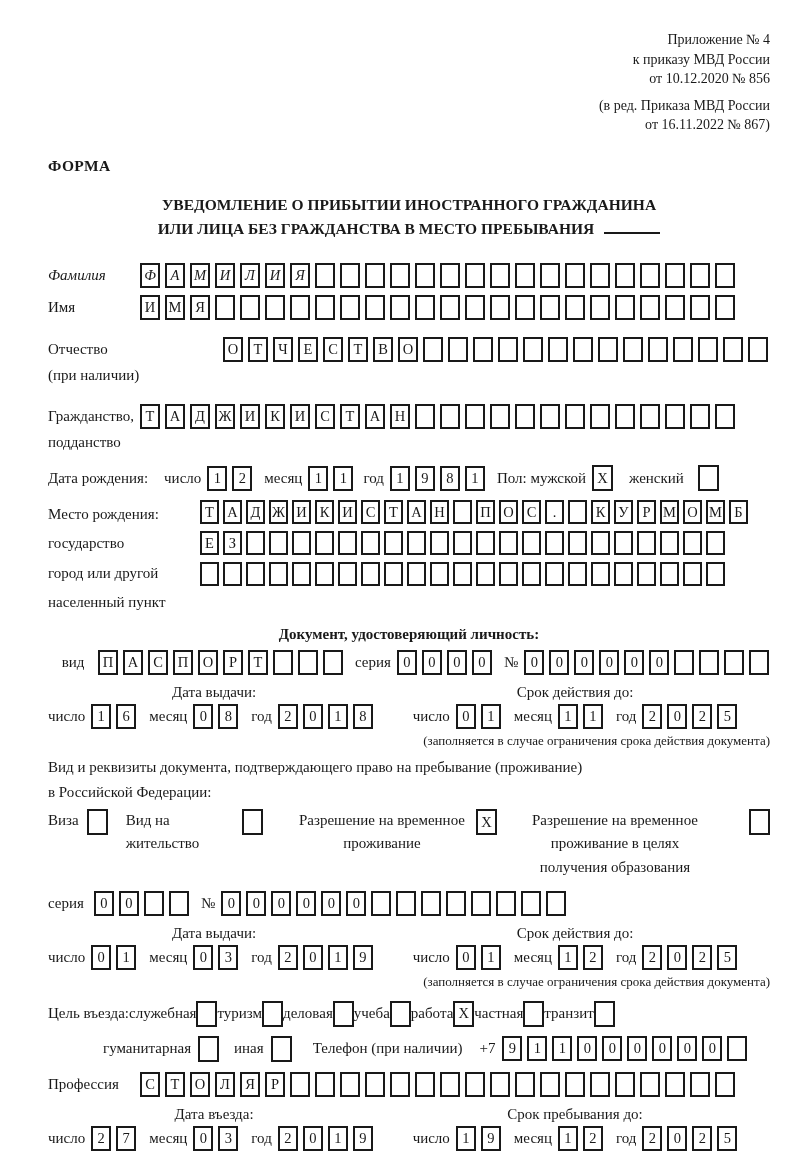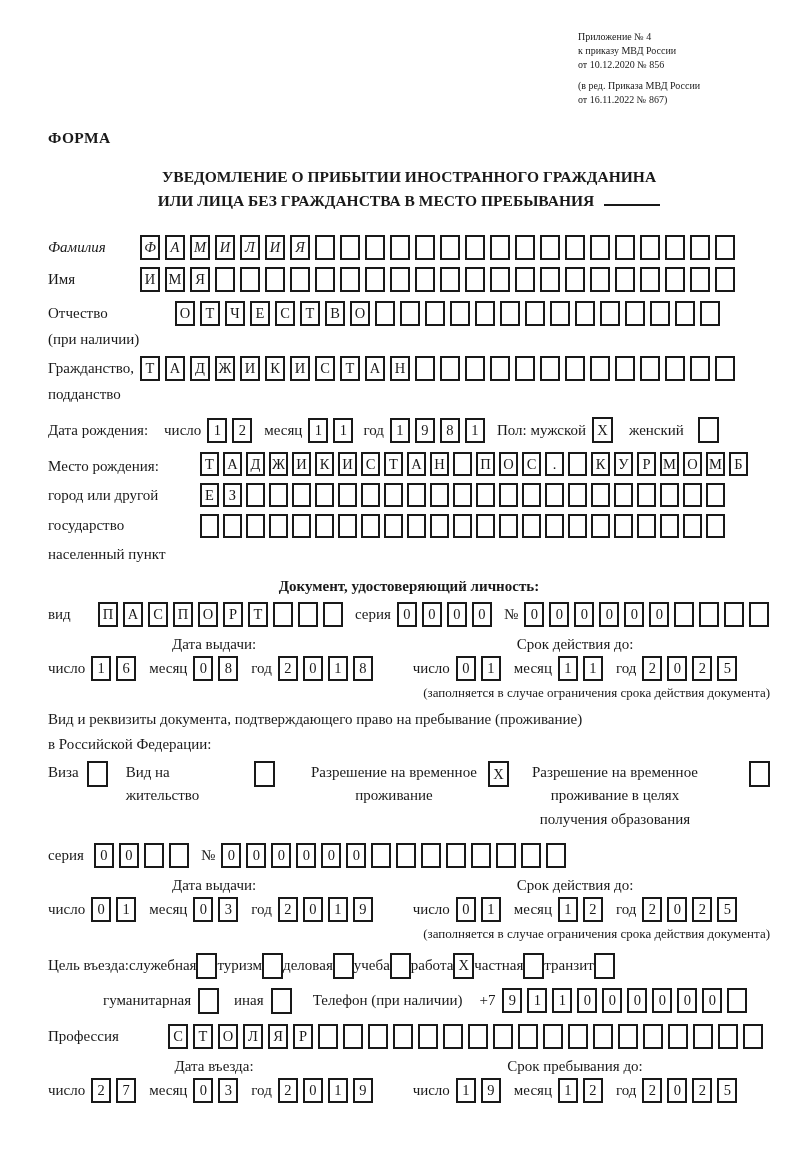--- a/index.html
+++ b/index.html
@@ -3,21 +3,21 @@
 <meta charset="utf-8">
 <style>
   * { margin:0; padding:0; box-sizing:border-box; }
   html,body { background:#ffffff; }
   body {
     width:800px; height:1163px; overflow:hidden;
     color:#191919; font-family:"Liberation Serif", serif; font-size:15px;
   }
   .page { padding:30px 30px 14px 48px; }
 
-  .appendix { width:192px; margin-left:auto; font-size:10px; line-height:1.4; }
+  .appendix { width:192px; margin-left:auto; font-size:14px; line-height:1.4;text-align:right; }
   .appendix .second { margin-top:7px; }
   .forma { font-weight:700; text-align:left; margin-top:22px; font-size:15.5px; letter-spacing:.4px; }
 
   .title { margin-top:18px; text-align:center; font-weight:700; font-size:15.5px; line-height:1.55; }
   .blank { display:inline-block; width:56px; border-bottom:2px solid #191919; height:.9em; margin-left:10px; }
 
   .sec-heading { margin-top:24px; font-weight:700; font-size:15px; }
 
   .row { display:flex; align-items:center; margin-top:7px; }
   .row.top { align-items:flex-start; }
@@ -135,21 +135,21 @@
         <span class="cell"></span>
         <span class="cell"></span>
         <span class="cell"></span>
         <span class="cell"></span>
         <span class="cell"></span>
         <span class="cell"></span>
         <span class="cell"></span>
       </span>
   </div>
 
-  <div class="row top" style="margin-top:9px;">
+  <div class="row top" style="margin-top:17px;gap:48px;">
     <span class="mlabel w127">
       <span style="display:block">Отчество</span>
       <span style="display:block">(при наличии)</span>
     </span>
     <span class="cells">
         <span class="cell">О</span>
         <span class="cell">Т</span>
         <span class="cell">Ч</span>
         <span class="cell">Е</span>
         <span class="cell">С</span>
@@ -166,21 +166,21 @@
         <span class="cell"></span>
         <span class="cell"></span>
         <span class="cell"></span>
         <span class="cell"></span>
         <span class="cell"></span>
         <span class="cell"></span>
         <span class="cell"></span>
       </span>
   </div>
 
-  <div class="row top" style="margin-top:4px;">
+  <div class="row top" style="margin-top:16px;">
     <span class="mlabel w92">
       <span style="display:block">Гражданство,</span>
       <span style="display:block">подданство</span>
     </span>
     <span class="cells">
         <span class="cell">Т</span>
         <span class="cell">А</span>
         <span class="cell">Д</span>
         <span class="cell">Ж</span>
         <span class="cell">И</span>
@@ -227,22 +227,22 @@
       </span>
     <span class="label" style="margin-left:6px;">Пол: мужской</span>
     <span class="cb">X</span>
     <span class="label" style="margin-left:10px;">женский</span>
     <span class="cb" style="margin-left:8px;"></span>
   </div>
 
   <div class="row top" style="margin-top:9px;">
     <span class="mlabel w152" style="line-height:1.95;">
       <span style="display:block">Место рождения:</span>
+      <span style="display:block">государство</span>
       <span style="display:block">город или другой</span>
-      <span style="display:block">государство</span>
       <span style="display:block">населенный пункт</span>
     </span>
     <span class="stackrows" style="display:flex; flex-direction:column;">
       <span class="cells tight">
           <span class="cell">Т</span>
           <span class="cell">А</span>
           <span class="cell">Д</span>
           <span class="cell">Ж</span>
           <span class="cell">И</span>
           <span class="cell">К</span>
@@ -314,21 +314,21 @@
           <span class="cell"></span>
           <span class="cell"></span>
           <span class="cell"></span>
         </span>
     </span>
   </div>
 
   <div class="center-bold">Документ, удостоверяющий личность:</div>
 
   <div class="vidrow">
-    <span class="label" style="width:50px;">вид</span>
+    <span class="label" style="width:50px;text-align:center;">вид</span>
     <span class="cells">
         <span class="cell">П</span>
         <span class="cell">А</span>
         <span class="cell">С</span>
         <span class="cell">П</span>
         <span class="cell">О</span>
         <span class="cell">Р</span>
         <span class="cell">Т</span>
         <span class="cell"></span>
         <span class="cell"></span>
@@ -413,21 +413,21 @@
       <span class="cb"></span>
     </span>
     <span class="opt" style="margin-left:8px;">
       <span class="optlabel">Вид на жительство</span>
       <span class="cb" style="margin-left:14px;"></span>
     </span>
     <span class="opt" style="margin-left:23px;">
       <span class="optlabel c2">Разрешение на временное проживание</span>
       <span class="cb">X</span>
     </span>
-    <span class="opt" style="margin-left:10px;gap:48px;">
+    <span class="opt" style="margin-left:22px;gap:48px;">
       <span class="optlabel c3">Разрешение на временное проживание в целях получения образования</span>
       <span class="cb"></span>
     </span>
   </div>
 
   <div class="vidrow" style="margin-top:12px;">
     <span class="label" style="margin-right:10px;">серия</span>
     <span class="cells">
         <span class="cell">0</span>
         <span class="cell">0</span>
@@ -533,21 +533,21 @@
         <span class="cell">0</span>
         <span class="cell">0</span>
         <span class="cell">0</span>
         <span class="cell">0</span>
         <span class="cell">0</span>
         <span class="cell">0</span>
         <span class="cell"></span>
       </span>
   </div>
 
-  <div class="row" style="margin-top:10px;gap:28px;">
+  <div class="row" style="margin-top:10px;">
     <span class="label w92">Профессия</span>
     <span class="cells">
         <span class="cell">С</span>
         <span class="cell">Т</span>
         <span class="cell">О</span>
         <span class="cell">Л</span>
         <span class="cell">Я</span>
         <span class="cell">Р</span>
         <span class="cell"></span>
         <span class="cell"></span>

